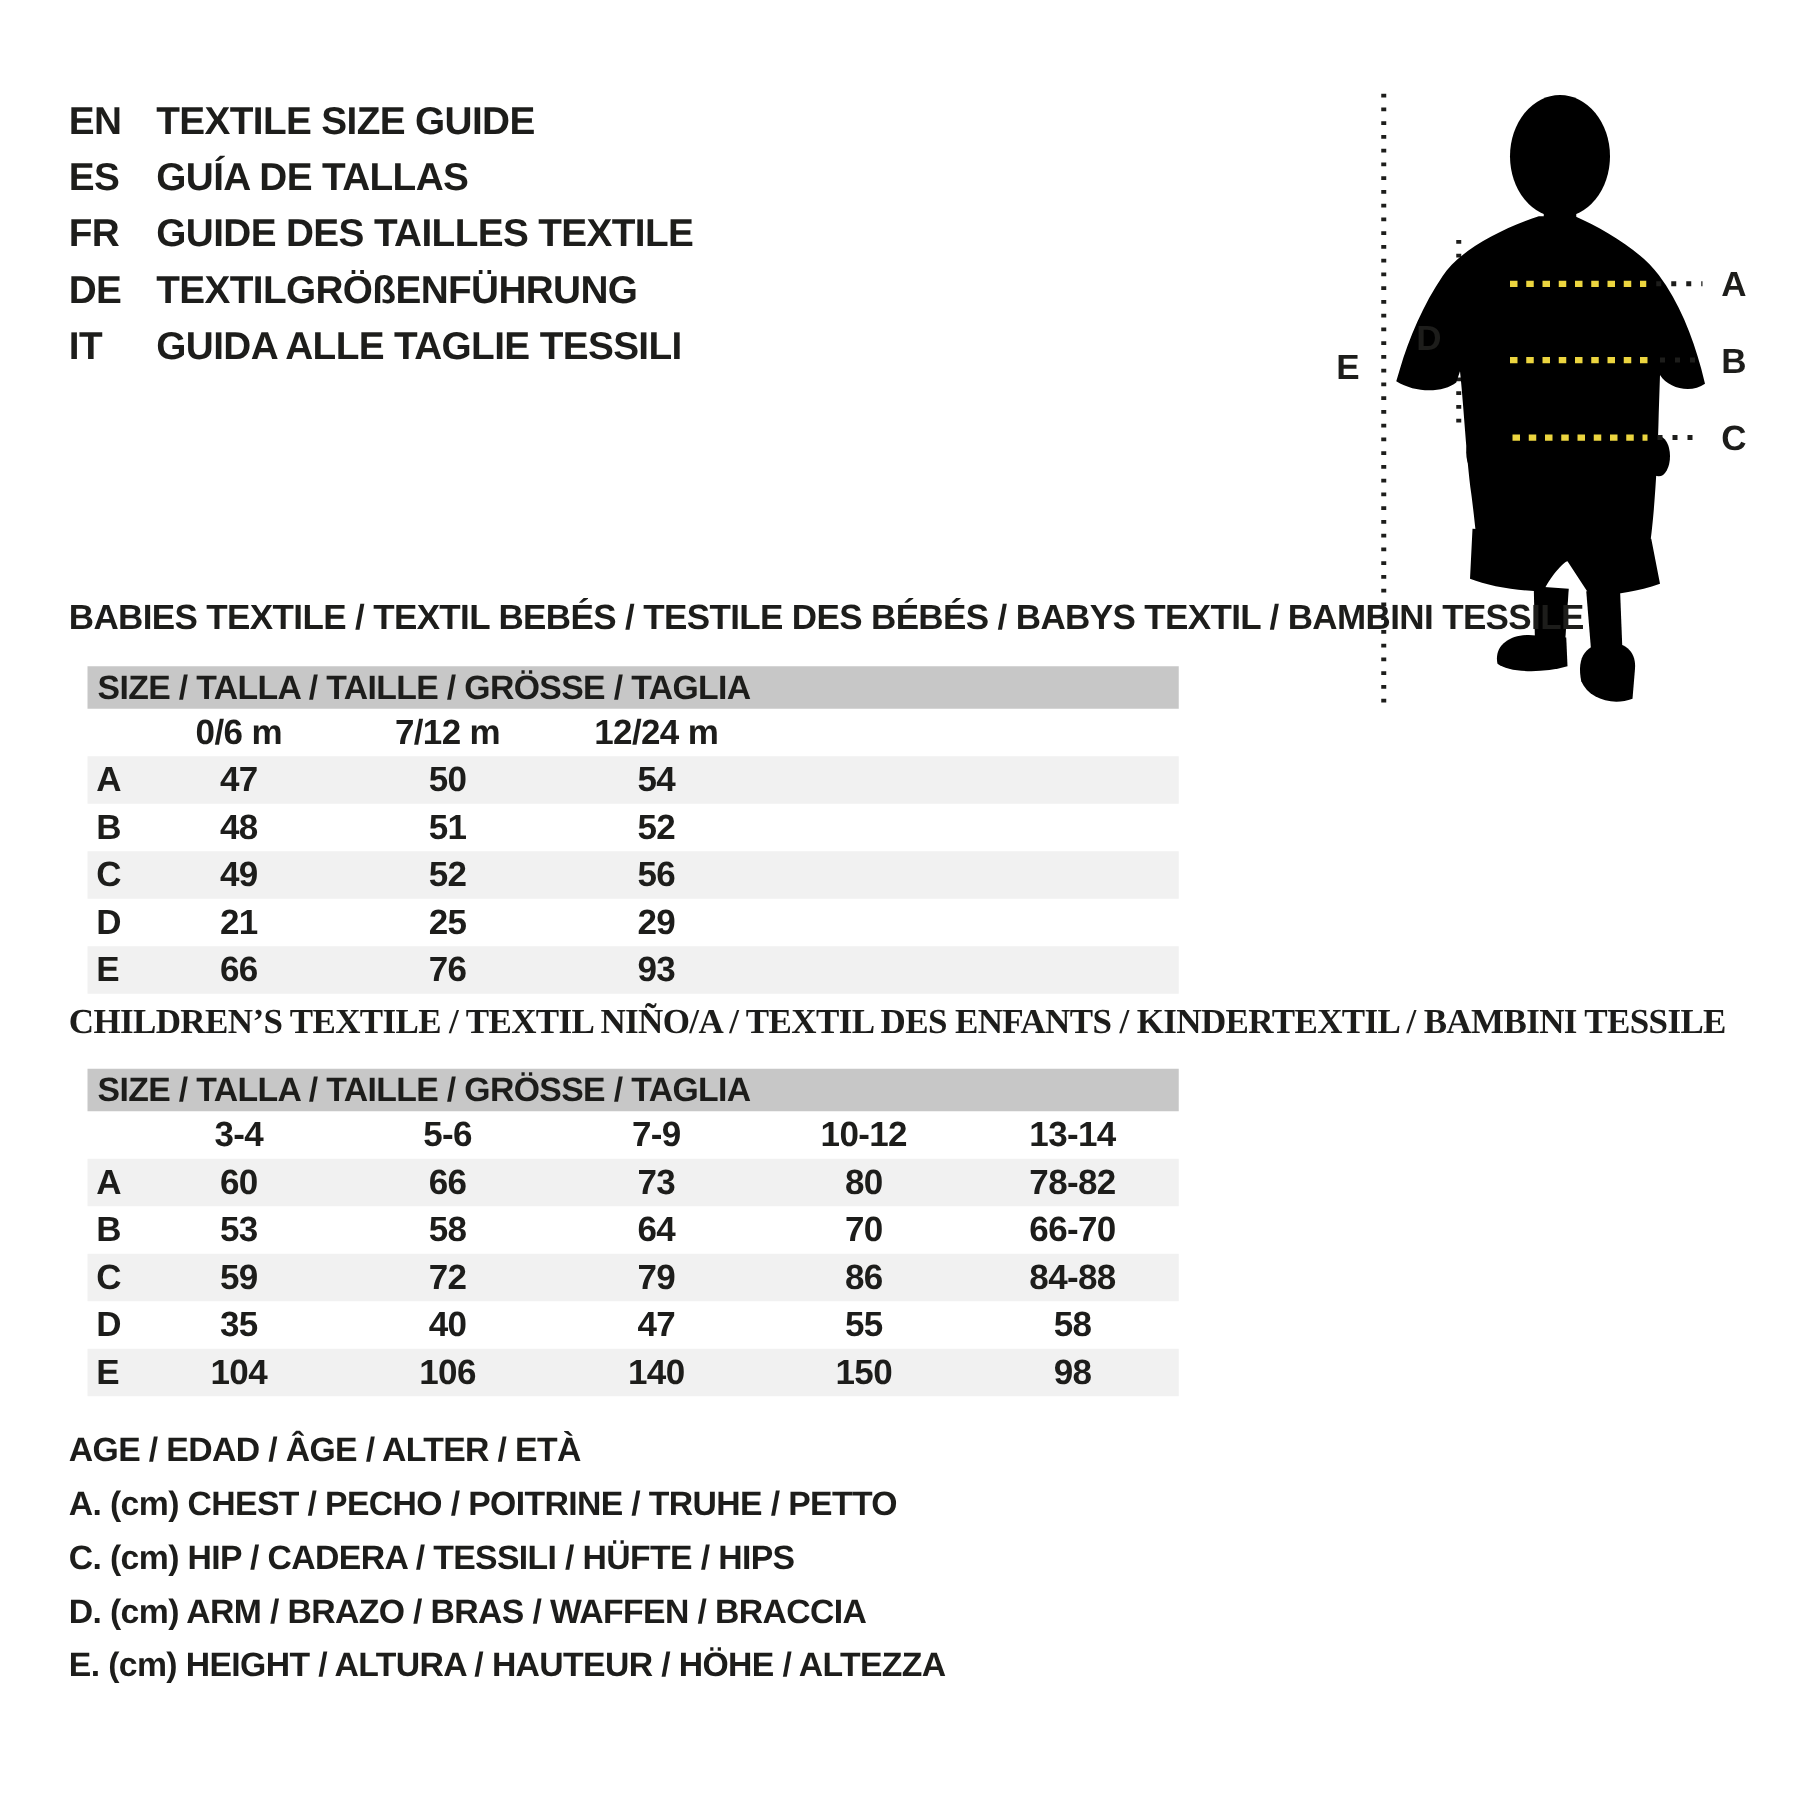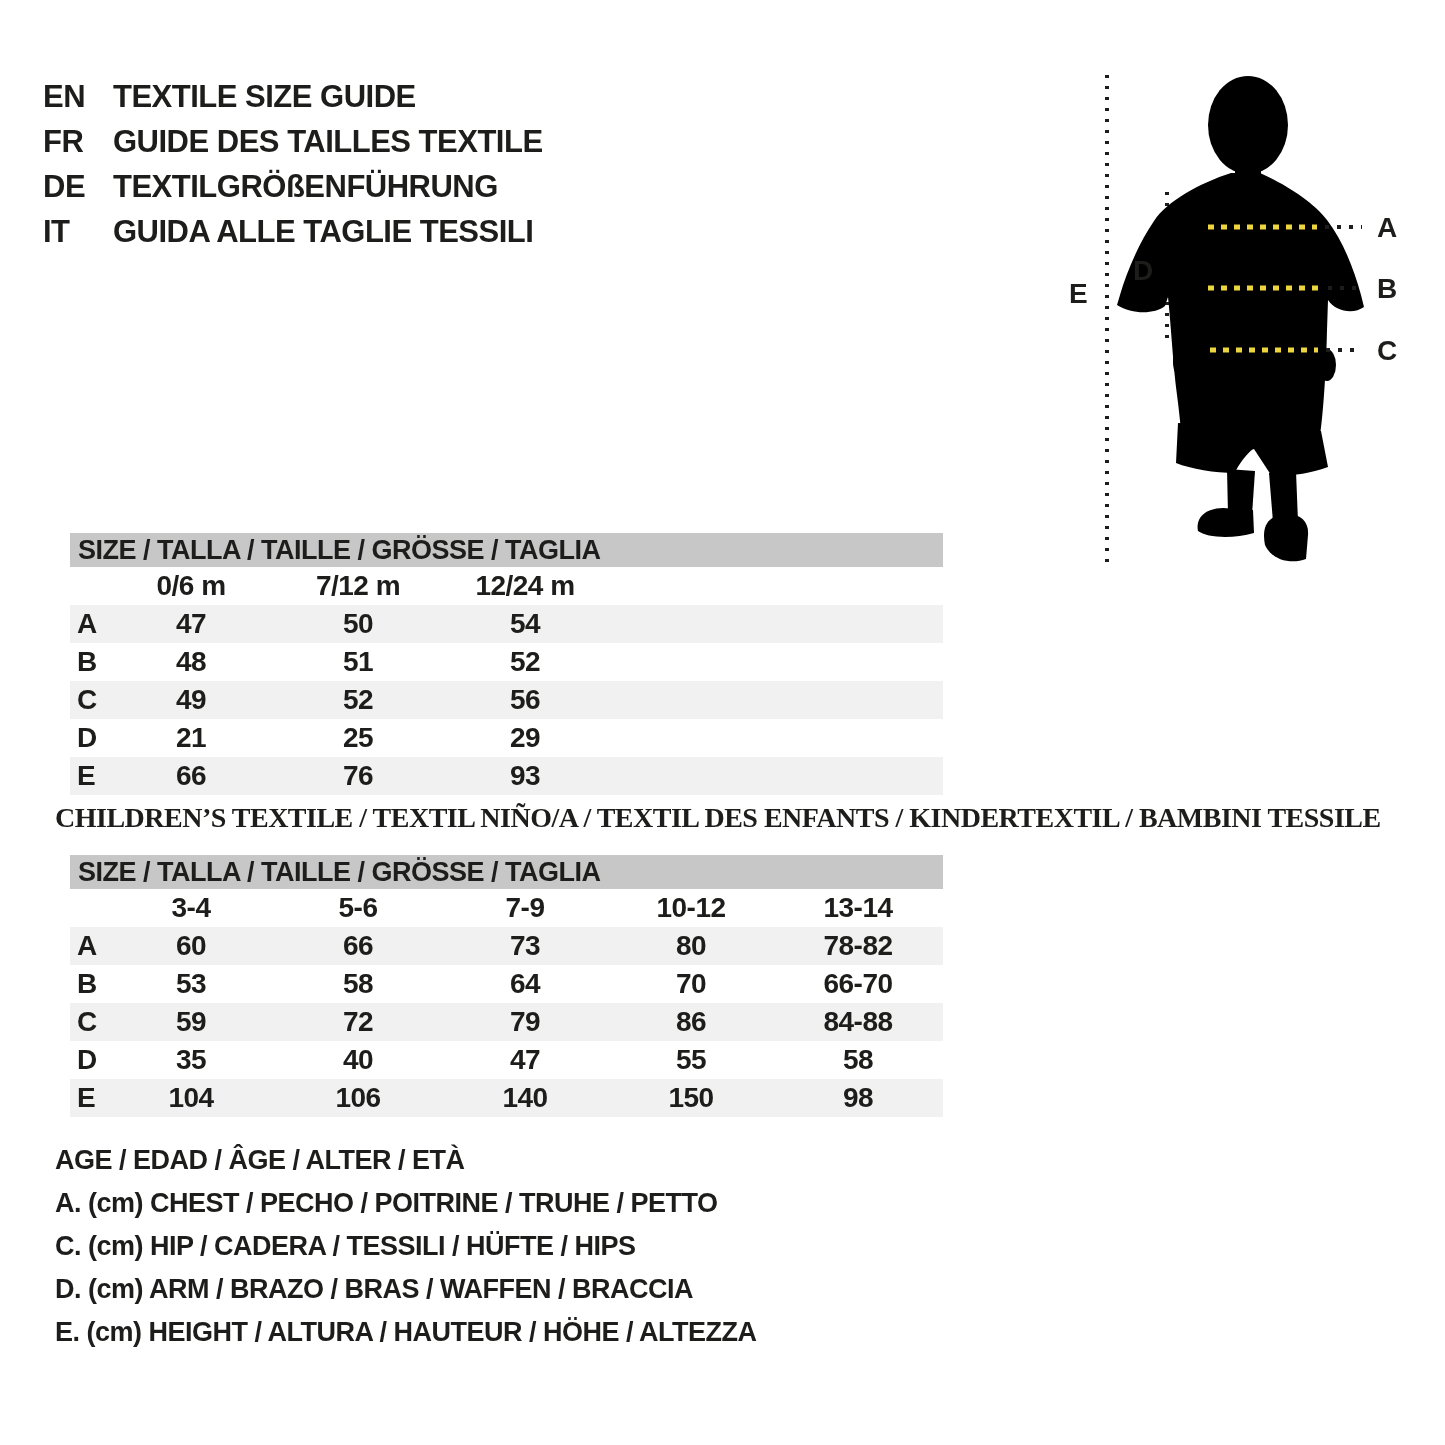--- a/index.html
+++ b/index.html
@@ -1,21 +1,21 @@
 <!DOCTYPE html>
 <html style="--text: #1d1d1b; --header-gray: #c7c7c7; --stripe-gray: #f1f1f1; --accent-yellow: #ecd53f; --silhouette: #000000;"><head>
 <meta charset="utf-8">
 <style>
   html,body{margin:0;padding:0;background:#fff;}
   .page{
     position:relative;width:1445px;height:1445px;background:#fff;overflow:hidden;
     font-family:"Liberation Sans",sans-serif;color:var(--text,#1d1d1b);font-weight:700;
   }
   
-  .langs{position:absolute;left:43px;top:74px;}
+  .langs{position:absolute;left:55px;top:74px;}
   .lang-row{display:flex;height:45px;line-height:45px;font-size:31px;letter-spacing:-0.5px;white-space:nowrap;}
   .lang-code{width:70px;flex:0 0 70px;}
   
   .section-heading{position:absolute;left:55px;font-size:28px;letter-spacing:-0.5px;white-space:nowrap;}
   #babies-heading{top:478px;}
   #children-heading{top:802px;font-family:Liberation Serif, serif;}
   
   .size-table{position:absolute;left:42px;width:873px;margin-left:28px;}
   #babies-table{top:533px;}
   #children-table{top:855px;}
@@ -38,20 +38,24 @@
 </style>
 </head>
 <body>
 
 <div class="page">
 
   <div class="langs">
     <div class="lang-row">
       <span class="lang-code">EN</span>
       <span class="lang-title">TEXTILE SIZE GUIDE</span>
+    </div>
+    <div class="lang-row">
+      <span class="lang-code">ES</span>
+      <span class="lang-title">GUÍA DE TALLAS</span>
     </div>
     <div class="lang-row">
       <span class="lang-code">FR</span>
       <span class="lang-title">GUIDE DES TAILLES TEXTILE</span>
     </div>
     <div class="lang-row">
       <span class="lang-code">DE</span>
       <span class="lang-title">TEXTILGRÖßENFÜHRUNG</span>
     </div>
     <div class="lang-row">
@@ -95,20 +99,21 @@
     <line class="dash-yellow" x1="155" y1="285" x2="263" y2="285"></line>
     <line class="dash-black-h" x1="271" y1="285" x2="307" y2="285"></line>
 
     <text class="fig-label" x="322" y="172">A</text>
     <text class="fig-label" x="322" y="233">B</text>
     <text class="fig-label" x="322" y="295">C</text>
     <text class="fig-label" x="78" y="215">D</text>
     <text class="fig-label" x="14" y="238">E</text>
   </svg>
 
+  <div class="section-heading" id="babies-heading">BABIES TEXTILE / TEXTIL BEBÉS / TESTILE DES BÉBÉS / BABYS TEXTIL / BAMBINI TESSILE</div>
   <div class="size-table" id="babies-table">
     <div class="size-head">SIZE / TALLA / TAILLE / GRÖSSE / TAGLIA</div>
     <div class="trow">
       <span class="cell c0">0/6 m</span>
       <span class="cell c1">7/12 m</span>
       <span class="cell c2">12/24 m</span>
     </div>
     <div class="trow stripe">
       <span class="row-label">A</span>
       <span class="cell c0">47</span>

